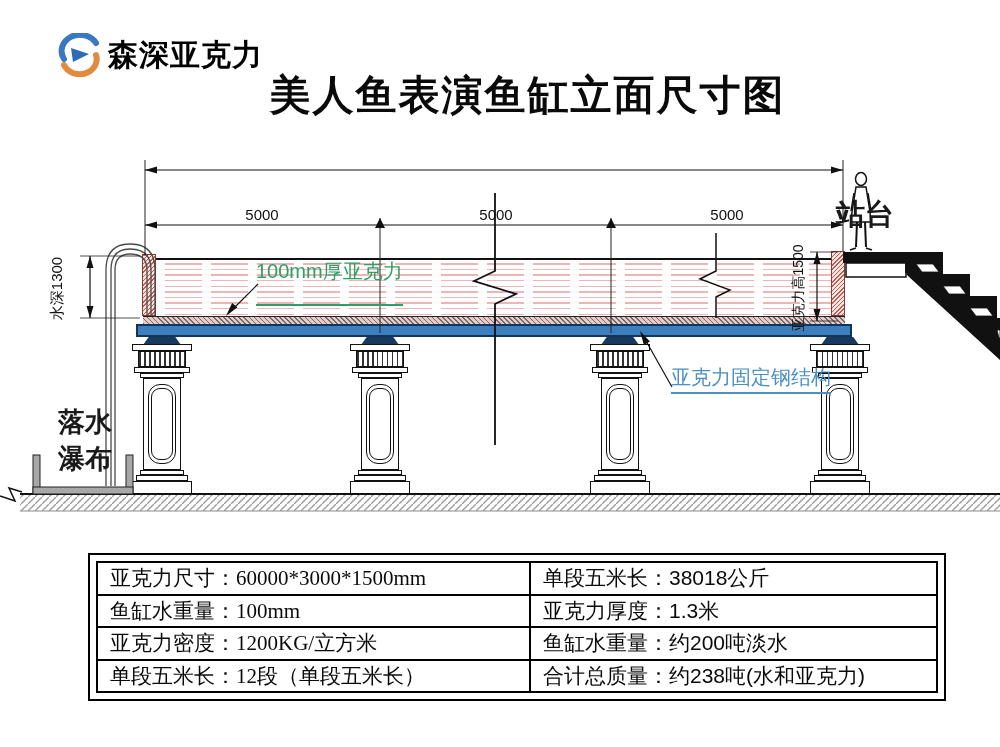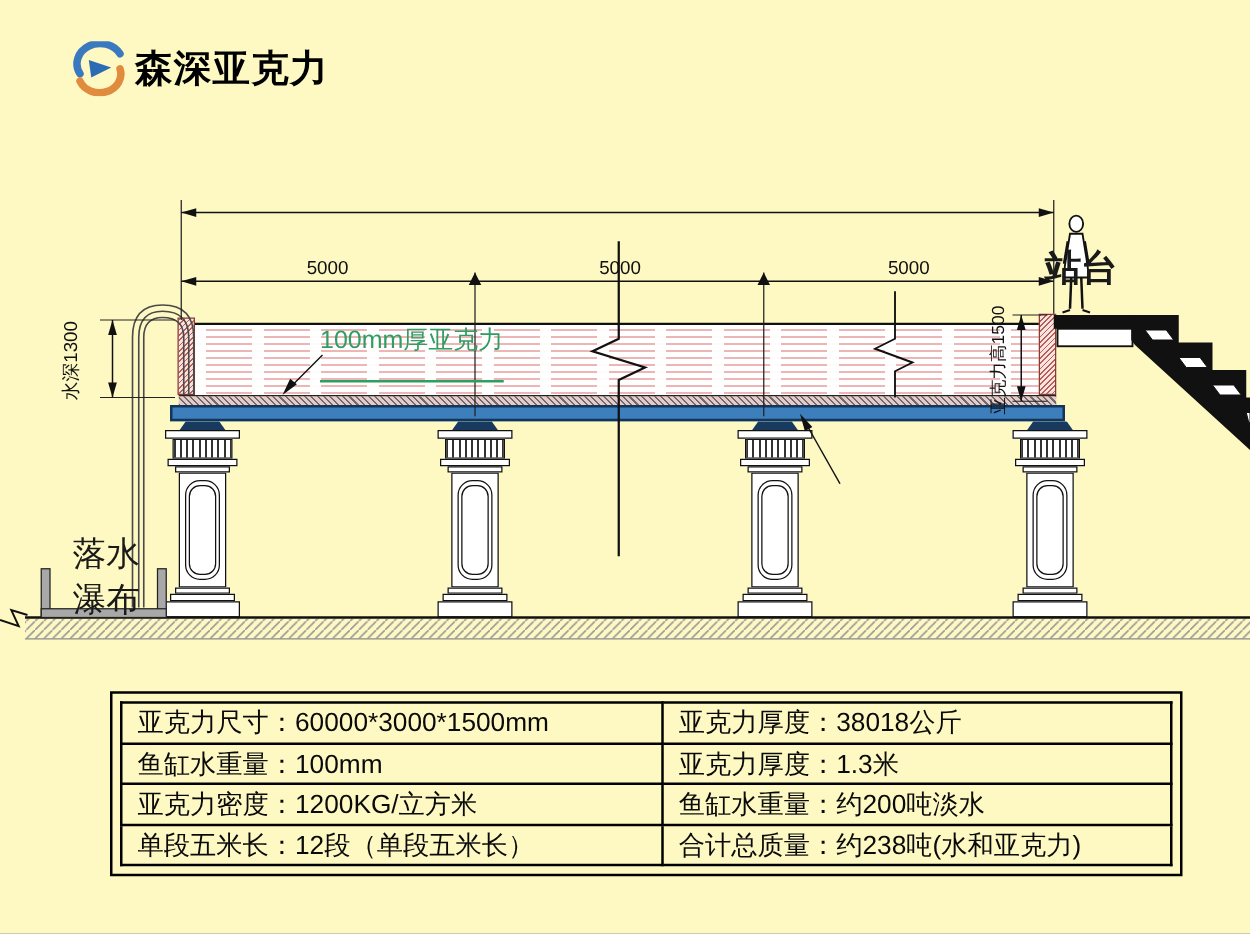--- a/index.html
+++ b/index.html
@@ -1,17 +1,17 @@
 <!DOCTYPE html>
 <html><head>
 <meta charset="utf-8">
 <style>
   html,body { margin:0; padding:0; background:#888; }
   .page {
-    position:relative; width:1000px; height:747px; background:#fef9c3;
+    position:relative; width:1000px; height:747px; background:#ffffff;
     font-family:"Liberation Sans", sans-serif; overflow:hidden; margin:0 auto;
   }
   .abs { position:absolute; }
 
   
   .logo { left:56px; top:30px; width:260px; height:50px; display:flex; align-items:center; }
   .logo-text { font-size:30px; font-weight:bold; letter-spacing:1px; margin-left:6px; white-space:nowrap; }
   .title {
     left:55px; right:0; top:68px; text-align:center;
     font-size:41px; font-weight:bold; color:#0a0a0a; letter-spacing:2px; white-space:nowrap;
@@ -69,50 +69,51 @@
   .lbl-green {
     left:256px; top:258px; font-size:20px; color:#2f9e63;
     border-bottom:2px solid #2f9e63; padding-bottom:19px; white-space:nowrap;
   }
   .lbl-blue {
     left:671px; top:364px; font-size:20px; color:#4a90c4;
     border-bottom:2px solid #4a90c4; padding-bottom:1px; white-space:nowrap;
   }
   .lbl-platform { left:836px; top:195px; font-size:29px; color:#1a1a1a; white-space:nowrap;font-weight:bold; }
   .lbl-waterfall { left:50px; top:404px; width:70px; text-align:center;
-                   font-size:27px; color:#1a1a1a; line-height:37px; font-weight:400;margin-top:21px; }
+                   font-size:27px; color:#1a1a1a; line-height:37px; font-weight:700; }
 
   
   .spec-outer {
     left:88px; top:553px; width:858px; height:148px;
     border:2px solid #000; box-sizing:border-box; padding:6px;
   }
   .spec-table { width:100%; height:100%; border-collapse:collapse; table-layout:fixed; }
   .spec-table td {
     border:2px solid #000; font-size:21px; color:#0a0a0a;
     padding:0 4px 0 12px; white-space:nowrap; overflow:hidden;
   }
-  .c-left { width:49.4%; }
+  .c-left { width:49.4%;font-family:Liberation Serif, serif; }
   svg.linework { left:0; top:0; pointer-events:none; }
 </style>
 </head>
 <body>
 
 <div class="page">
 
   <div class="abs logo">
     <svg width="46" height="44" viewBox="0 0 46 44">
       <path d="M40,10 A17,15 0 1 0 8,26" fill="none" stroke="#3a79c0" stroke-width="6" stroke-linecap="round"></path>
       <path d="M8,32 A17,15 0 0 0 40,22" fill="none" stroke="#e08b3e" stroke-width="6" stroke-linecap="round"></path>
       <polygon points="15,15 33,21 17,29" fill="#2d6cb5"></polygon>
     </svg>
     <div class="logo-text">
       <span>森深</span><span>亚克力</span>
     </div>
   </div>
+  <div class="abs title">美人鱼表演鱼缸立面尺寸图</div>
 
   <div class="abs water"></div>
   <div class="abs panel panel-left"></div>
   <div class="abs panel panel-right"></div>
   <div class="abs floor"></div>
   <div class="abs beam"></div>
   <div class="abs pad" style="left:143px"></div>
   <div class="abs pad" style="left:361px"></div>
   <div class="abs pad" style="left:601px"></div>
   <div class="abs pad" style="left:821px"></div>
@@ -267,32 +268,33 @@
       <line x1="866" y1="248" x2="872" y2="250" stroke-width="1.5"></line>
     </g>
   </svg>
 
   <div class="abs dimtext" style="left:222px; top:206px; width:80px;">5000</div>
   <div class="abs dimtext" style="left:456px; top:206px; width:80px;">5000</div>
   <div class="abs dimtext" style="left:687px; top:206px; width:80px;">5000</div>
   <div class="abs dimtext rot" style="left:17px; top:279px; width:80px;">水深1300</div>
   <div class="abs dimtext rot" style="left:749px; top:279px; width:100px; font-size:14px;">亚克力高1500</div>
   <div class="abs lbl-green">100mm厚亚克力</div>
+  <div class="abs lbl-blue">亚克力固定钢结构</div>
   <div class="abs lbl-platform">站台</div>
   <div class="abs lbl-waterfall">
     <div>落水</div>
     <div>瀑布</div>
   </div>
 
   <div class="abs spec-outer">
     <table class="spec-table">
       <tbody>
           <tr>
         <td class="c-left">亚克力尺寸：60000*3000*1500mm</td>
-        <td>亚克力厚度：38018公斤</td>
+        <td>单段五米长：38018公斤</td>
       </tr>
       <tr>
         <td class="c-left">鱼缸水重量：100mm</td>
         <td>亚克力厚度：1.3米</td>
       </tr>
       <tr>
         <td class="c-left">亚克力密度：1200KG/立方米</td>
         <td>鱼缸水重量：约200吨淡水</td>
       </tr>
       <tr>

